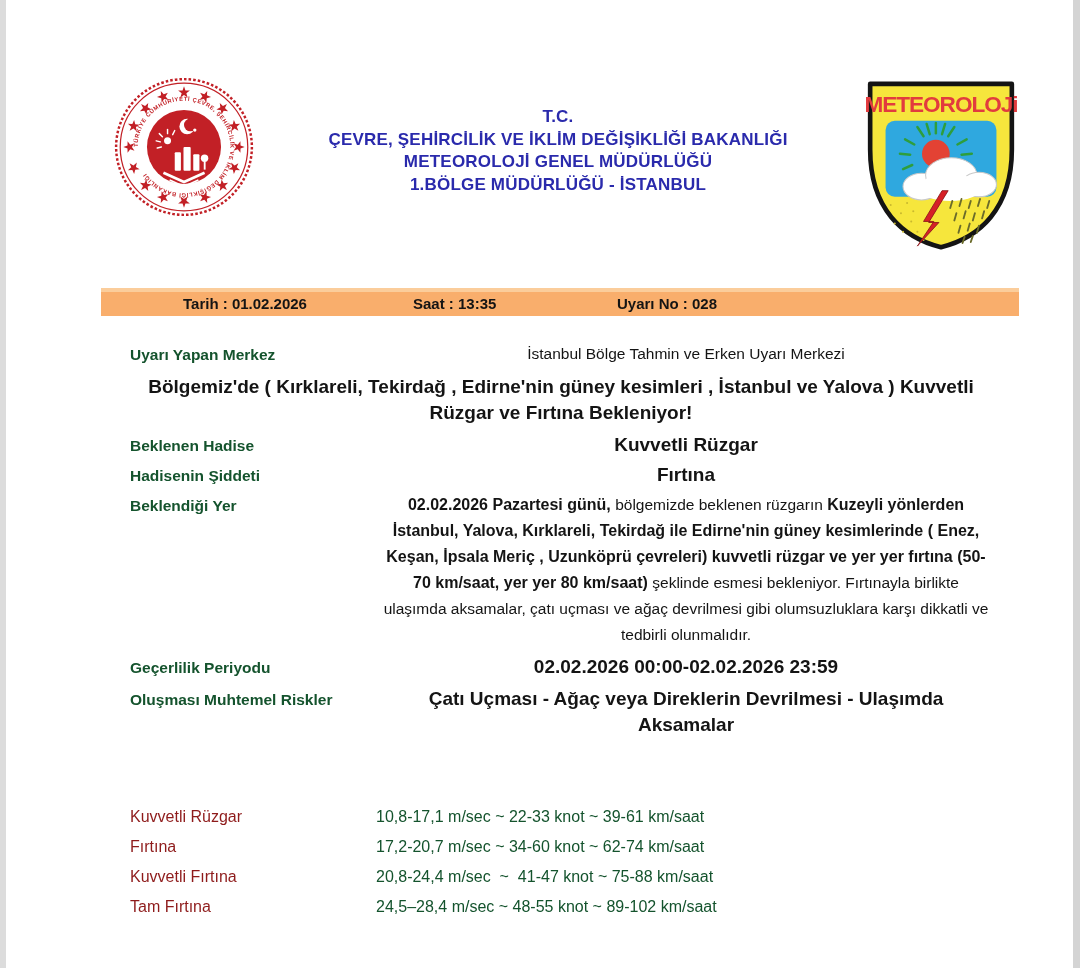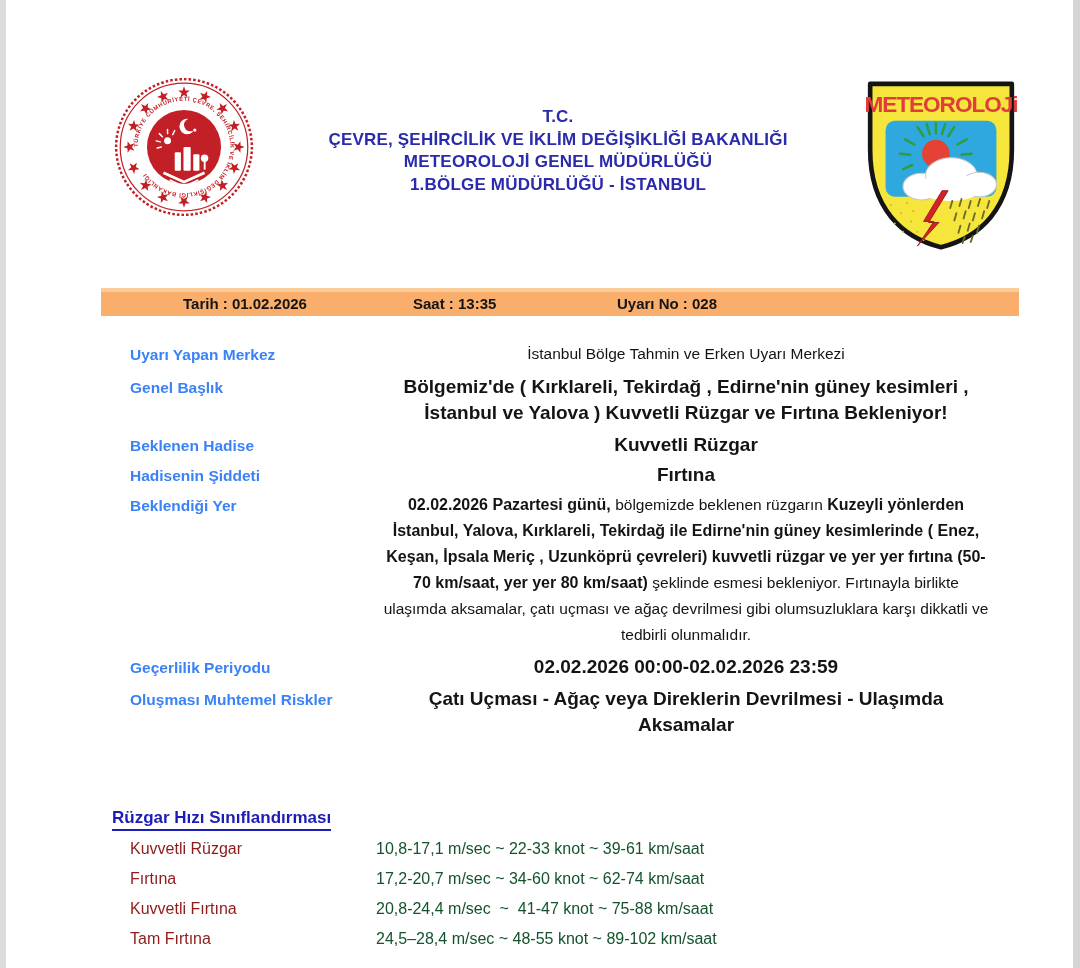--- a/index.html
+++ b/index.html
@@ -20,21 +20,21 @@
   
   .info-bar{position:absolute;left:101px;top:288px;width:918px;height:28px;
     background:linear-gradient(to bottom,#fbcd9b 0,#fbcd9b 4px,#f9ae6c 4px);
     font-size:15px;font-weight:bold;color:#141414;line-height:31px;}
   .info-bar .item{position:absolute;top:0;white-space:nowrap;}
   .info-tarih{left:82px;} .info-saat{left:312px;} .info-uyari{left:516px;}
 
   
   .details{position:absolute;left:130px;top:341px;width:862px;}
   .d-row{display:flex;align-items:flex-start;margin-bottom:5px;}
-  .d-label{width:250px;flex:0 0 250px;color:#3b82f6;font-weight:bold;
+  .d-label{width:250px;flex:0 0 250px;color:#14532d;font-weight:bold;
     font-size:15.5px;line-height:25px;padding-top:1px;}
   .d-value{flex:1;font-size:15.5px;line-height:26px;color:#141414;text-align:center;}
   .d-value.bold{font-weight:bold;font-size:19px;}
   .d-value .seg-b{font-weight:bold;font-size:16px;}
   .d-value .seg-r{font-weight:normal;font-size:15.5px;margin-top:12px;}
   .mb1{margin-bottom:7px;} .mb2{margin-bottom:6px;} .mb3{margin-bottom:4px;}
 
   
   .classification{position:absolute;left:112px;top:808px;width:880px;}
   .class-title{display:inline-block;color:#1c1cb8;font-weight:bold;font-size:17px;
@@ -178,21 +178,20 @@
     <span class="item info-saat">Saat : 13:35</span>
     <span class="item info-uyari">Uyarı No : 028</span>
   </div>
 
   <div class="details">
     <div class="d-row mb1">
       <div class="d-label">Uyarı Yapan Merkez</div>
       <div class="d-value">İstanbul Bölge Tahmin ve Erken Uyarı Merkezi</div>
     </div>
     <div class="d-row mb2">
-      <div class="d-label">Genel Başlık</div>
       <div class="d-value bold">Bölgemiz'de ( Kırklareli, Tekirdağ , Edirne'nin güney kesimleri , İstanbul ve Yalova ) Kuvvetli Rüzgar ve Fırtına Bekleniyor!</div>
     </div>
     <div class="d-row mb3">
       <div class="d-label">Beklenen Hadise</div>
       <div class="d-value bold">Kuvvetli Rüzgar</div>
     </div>
     <div class="d-row mb3">
       <div class="d-label">Hadisenin Şiddeti</div>
       <div class="d-value bold">Fırtına</div>
     </div>
@@ -204,21 +203,20 @@
       <div class="d-label">Geçerlilik Periyodu</div>
       <div class="d-value bold">02.02.2026 00:00-02.02.2026 23:59</div>
     </div>
     <div class="d-row">
       <div class="d-label">Oluşması Muhtemel Riskler</div>
       <div class="d-value bold">Çatı Uçması - Ağaç veya Direklerin Devrilmesi - Ulaşımda Aksamalar</div>
     </div>
   </div>
 
   <div class="classification">
-    <h2 class="class-title">Rüzgar Hızı Sınıflandırması</h2>
     <div class="c-row">
       <div class="c-label">Kuvvetli Rüzgar</div>
       <div class="c-value">10,8-17,1 m/sec ~ 22-33 knot ~ 39-61 km/saat</div>
     </div>
     <div class="c-row">
       <div class="c-label">Fırtına</div>
       <div class="c-value">17,2-20,7 m/sec ~ 34-60 knot ~ 62-74 km/saat</div>
     </div>
     <div class="c-row">
       <div class="c-label">Kuvvetli Fırtına</div>

